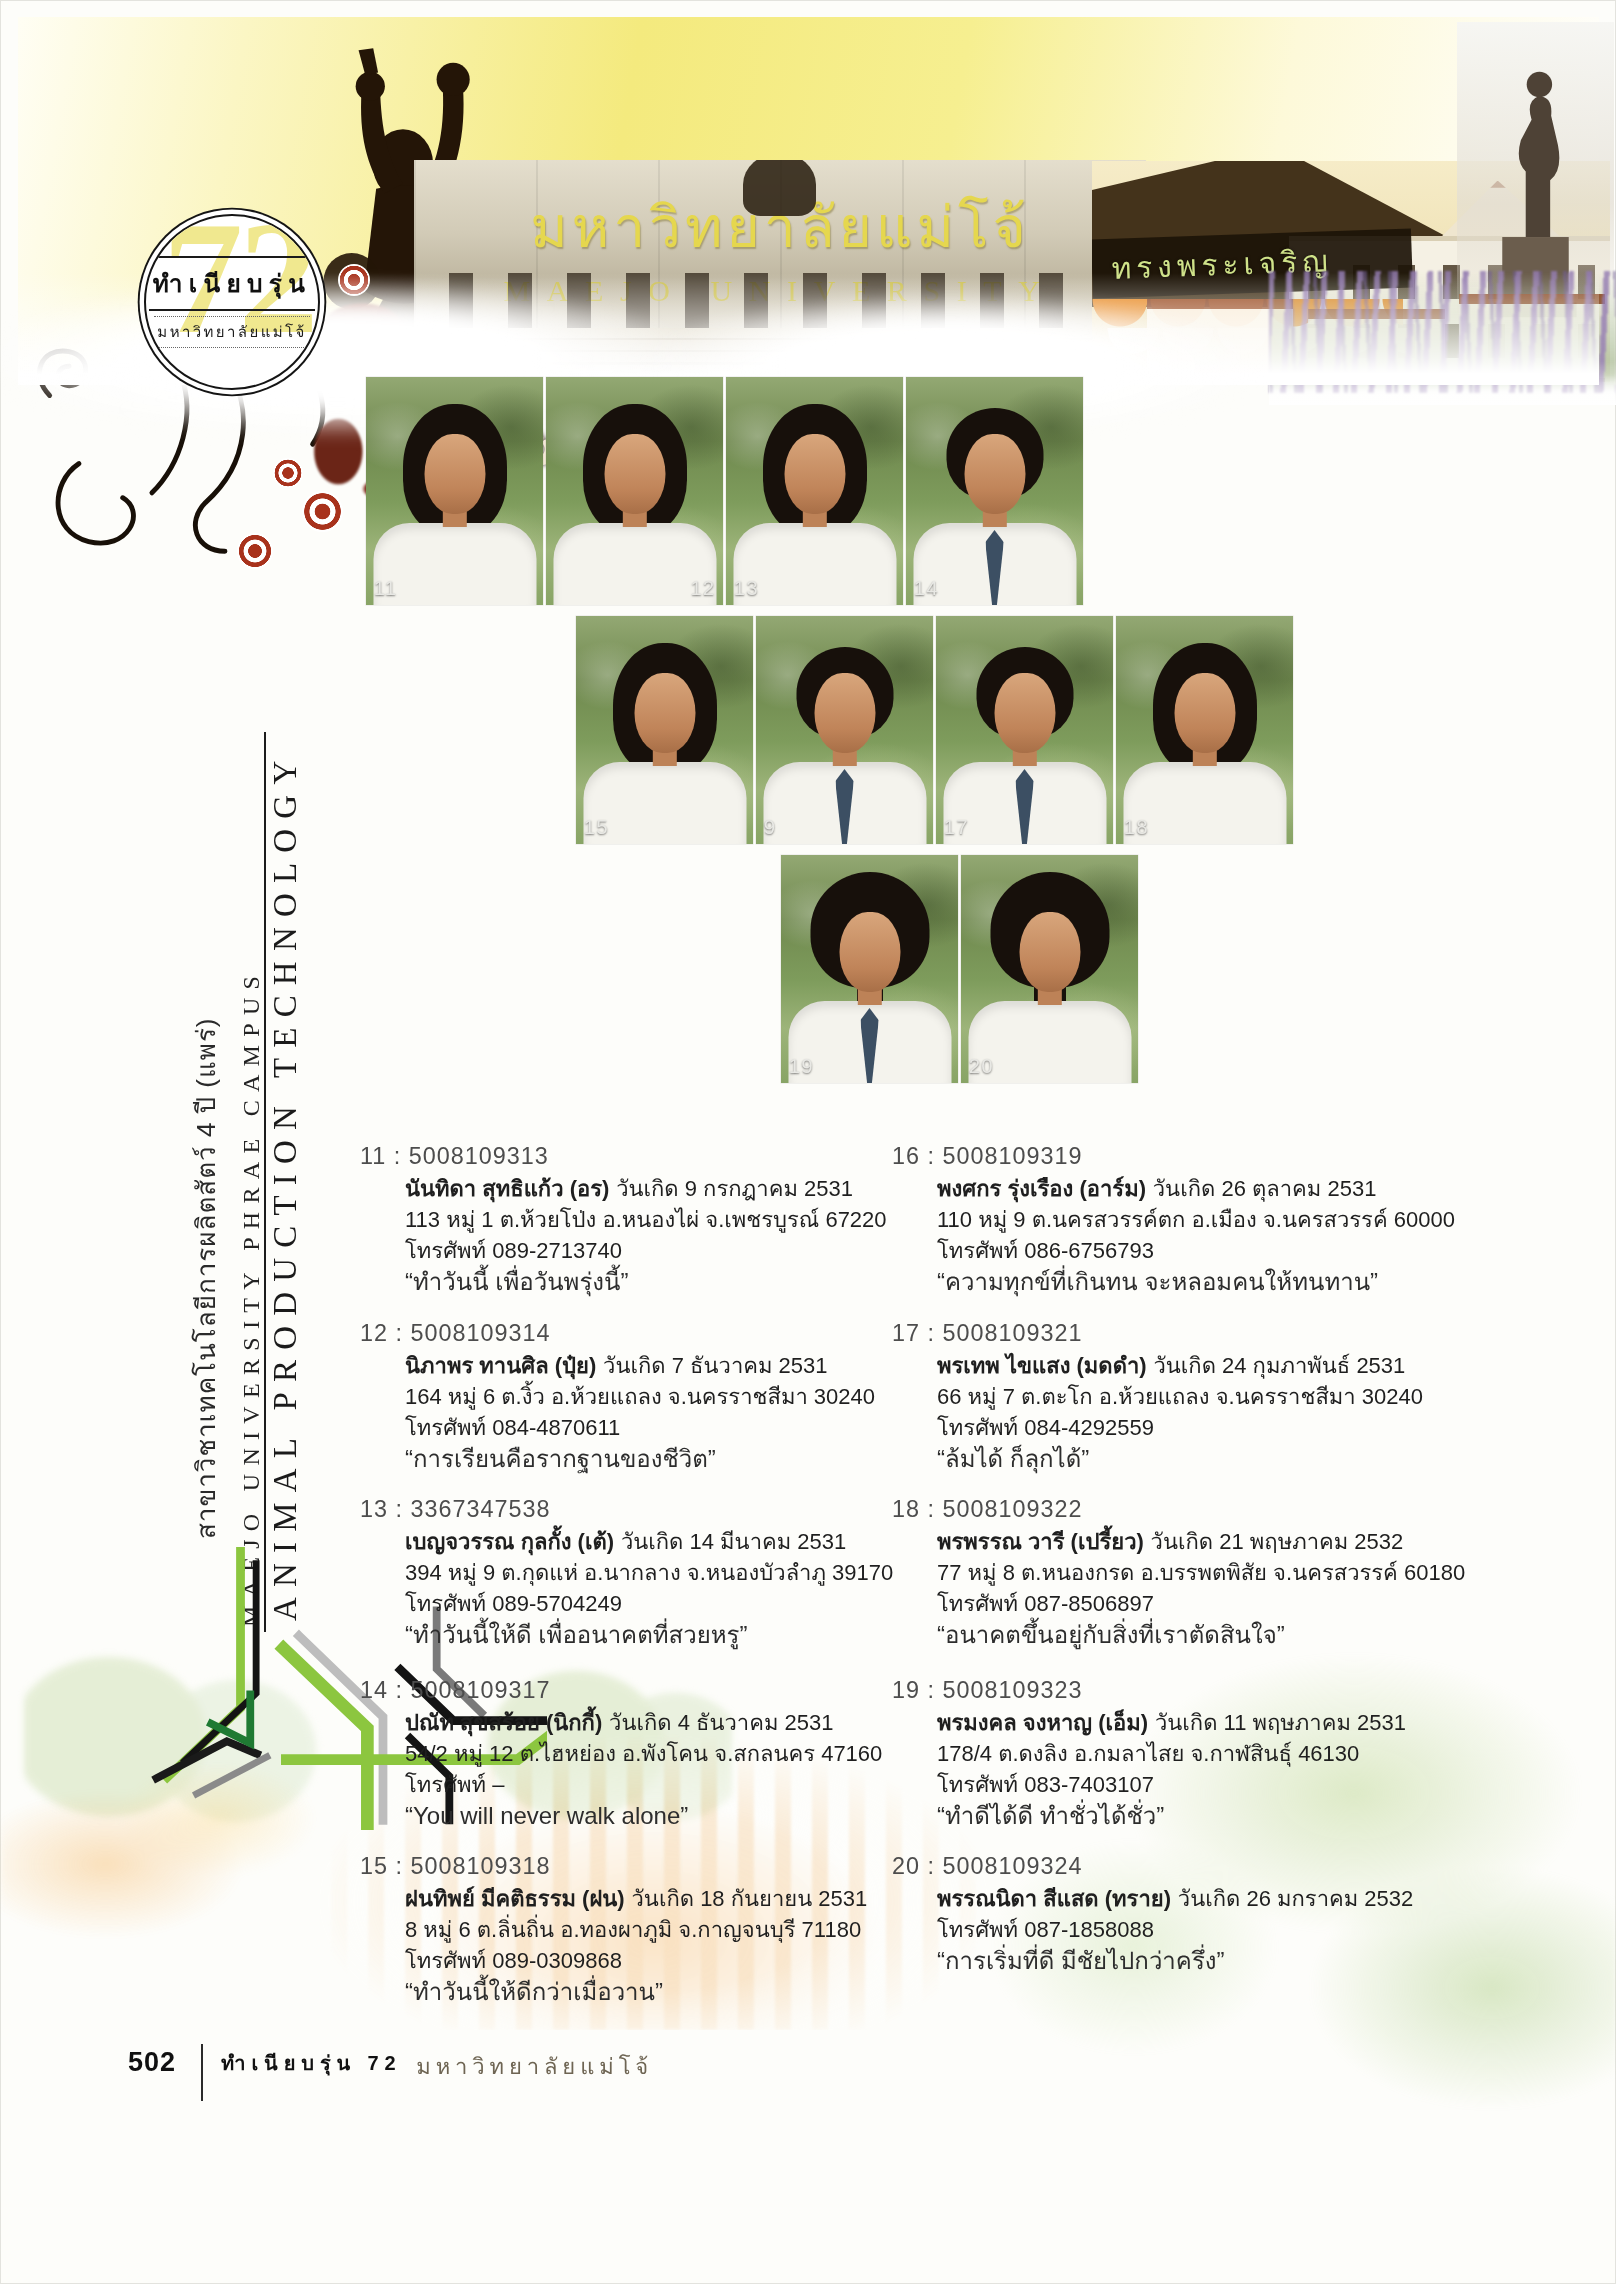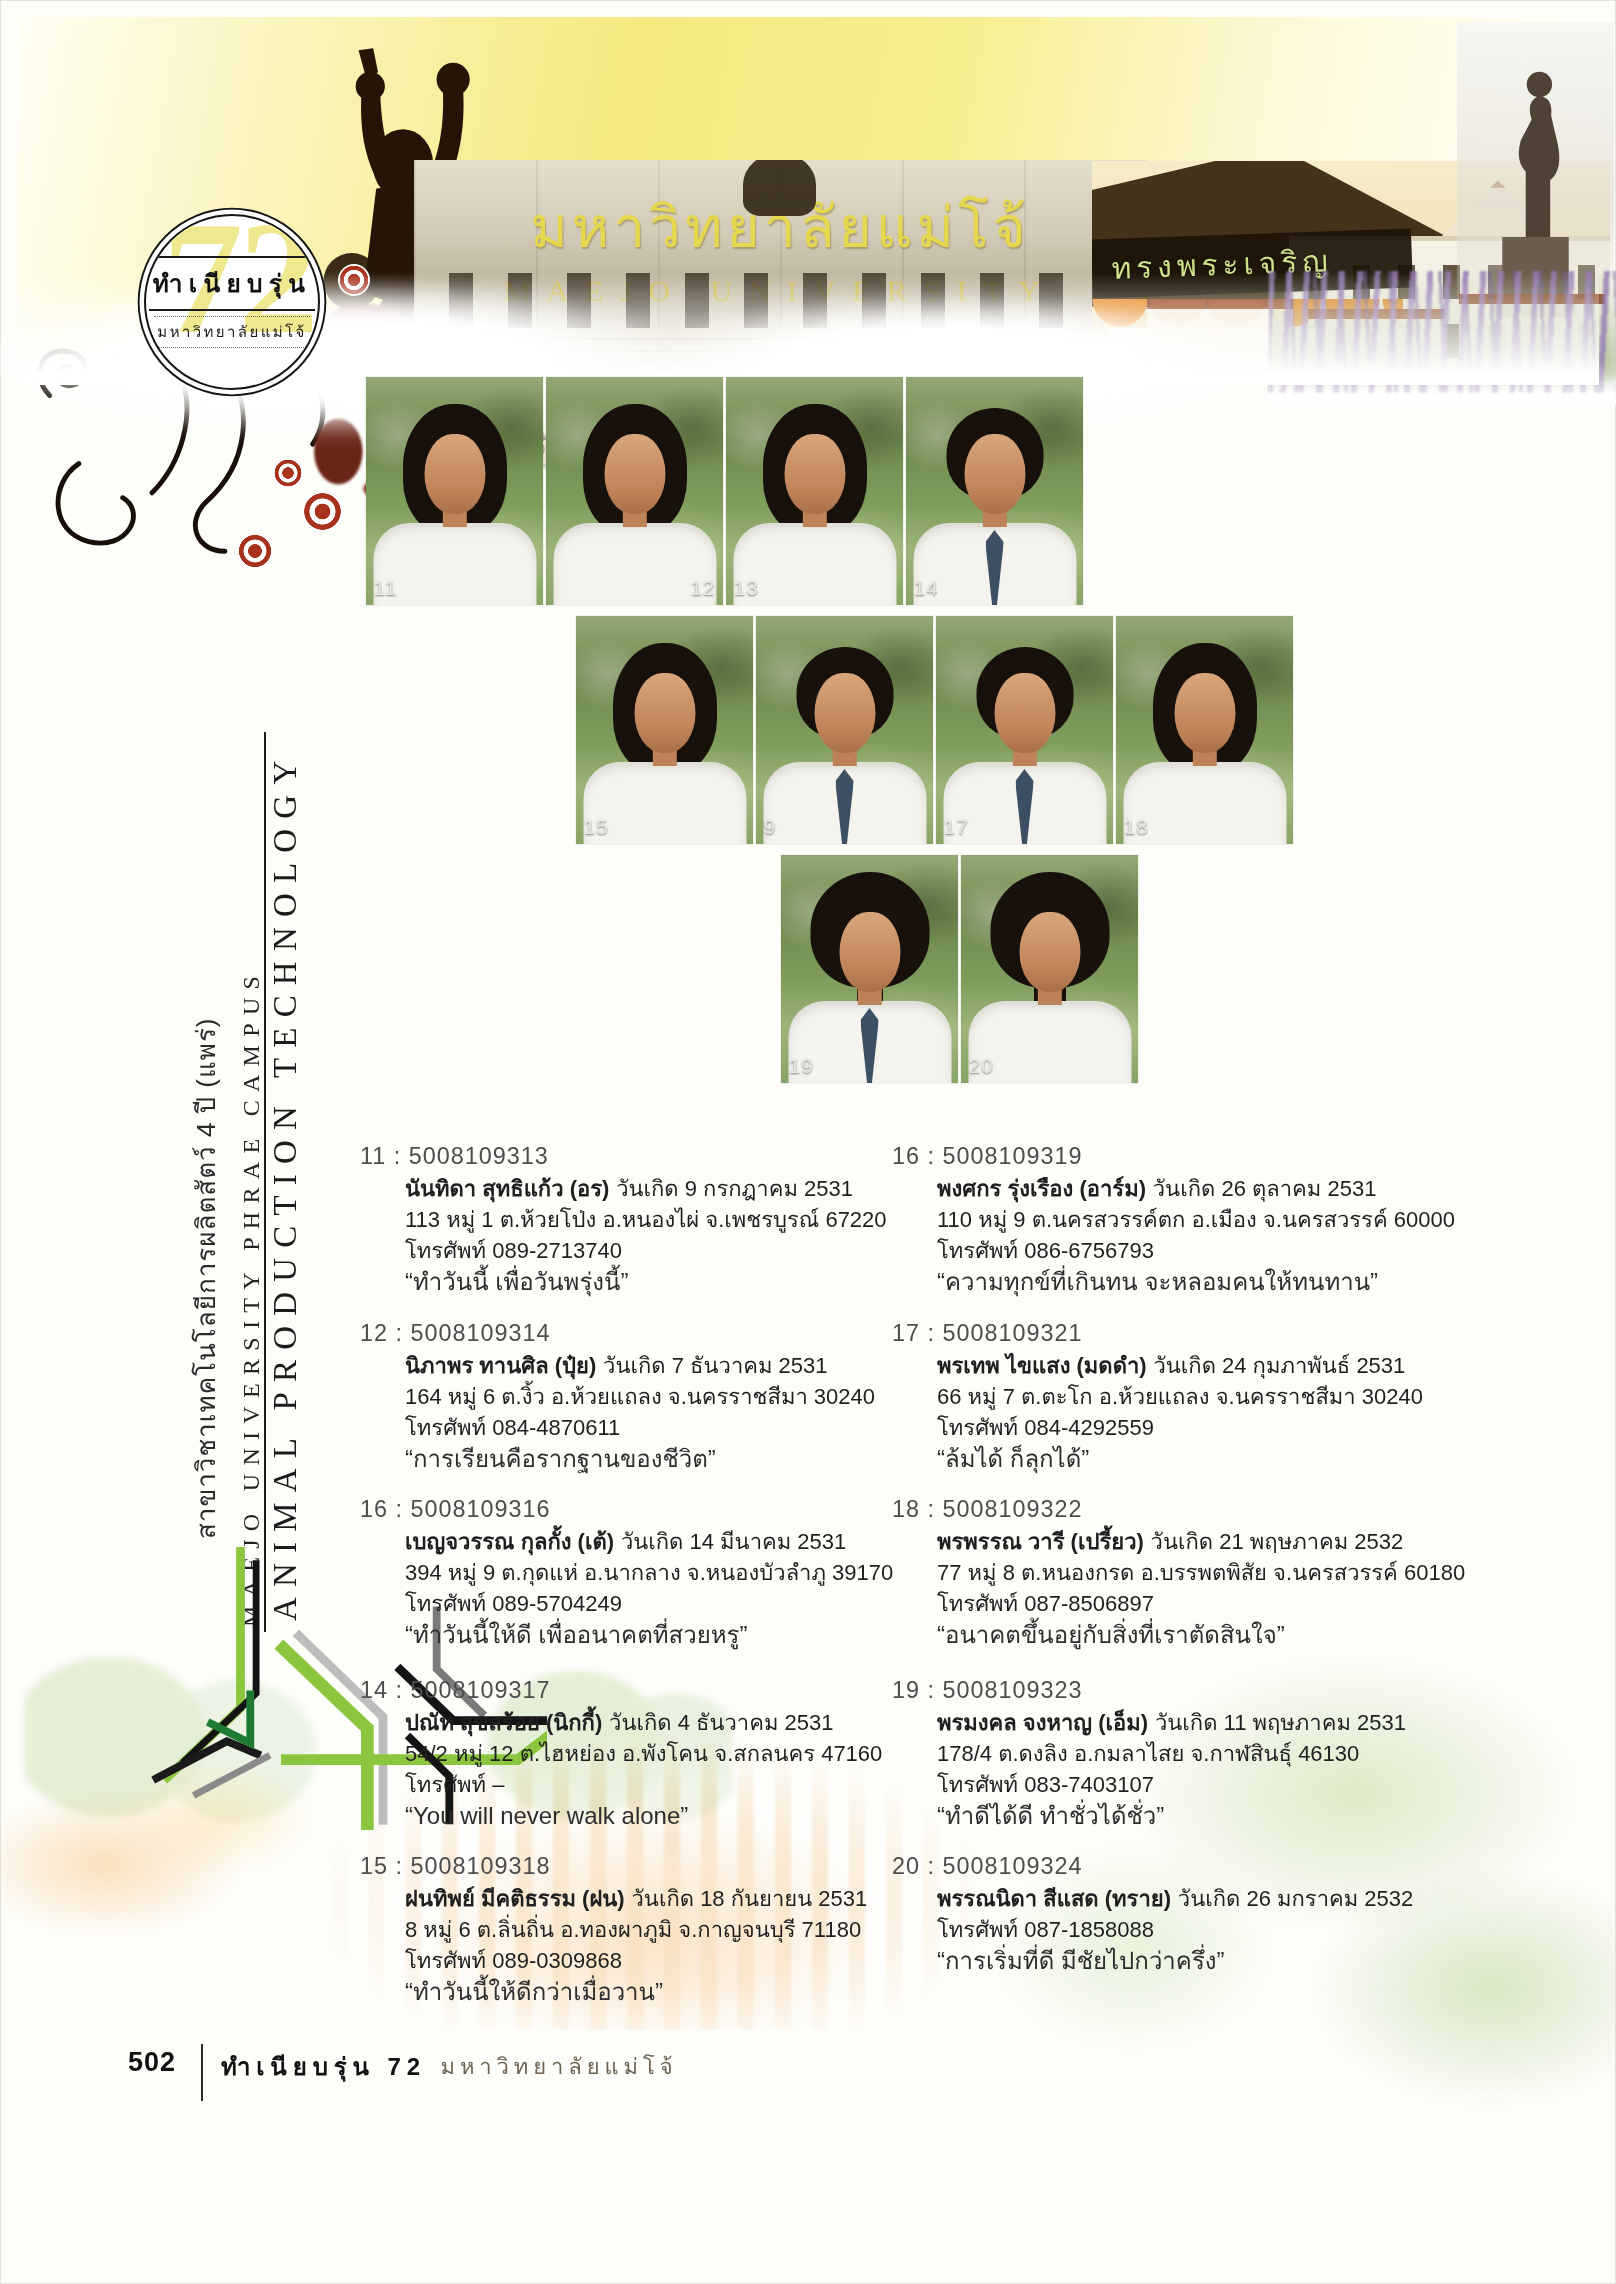--- a/index.html
+++ b/index.html
@@ -158,21 +158,21 @@
   .e-body{margin-left:45px;}
   .e-line{font-size:22px;line-height:31px;color:#1f1f1f;}
   .e-name{font-weight:bold;}
   .e-birth{margin-left:6.8px;}
   .e-quote{font-size:24px;color:#2d2d2d;}
 
   
   .footer{left:128px;top:2047px;display:flex;align-items:flex-start;}
   .f-num{font-size:27px;font-weight:bold;color:#101010;letter-spacing:1px;}
   .f-rule{width:1.5px;height:57px;background:#2a2a2a;margin:-2.9px 18.5px 0 25px;}
-  .f-bold{font-size:24px;font-weight:bold;letter-spacing:5.9px;color:#111;white-space:nowrap;}
+  .f-bold{font-size:20px;font-weight:bold;letter-spacing:5.9px;color:#111;white-space:nowrap;}
   .f-univ{font-size:22px;color:#6e6553;letter-spacing:4.9px;margin-left:14.6px;margin-top:2px;white-space:nowrap;}
 </style>
 </head>
 <body>
 
 <div class="page">
 
   <div class="abs hdr-yellow"></div>
 
   <svg class="abs jumper" viewBox="0 0 560 720">
@@ -463,21 +463,21 @@
       <div class="e-line">
         <span class="e-name">นิภาพร ทานศิล (ปุ๋ย)</span><span class="e-birth">วันเกิด 7 ธันวาคม 2531</span>
       </div>
       <div class="e-line e-addr">164 หมู่ 6 ต.งิ้ว อ.ห้วยแถลง จ.นครราชสีมา 30240</div>
       <div class="e-line e-phone">โทรศัพท์ 084-4870611</div>
       <div class="e-line e-quote">“การเรียนคือรากฐานของชีวิต”</div>
     </div>
   </div>
 
   <div class="entry" style="left: 360px; top: 1496px;">
-    <div class="e-id">16 : 5008109316</div>
+    <div class="e-id">13 : 3367347538</div>
     <div class="e-body">
       <div class="e-line">
         <span class="e-name">เบญจวรรณ กุลกั้ง (เต้)</span><span class="e-birth">วันเกิด 14 มีนาคม 2531</span>
       </div>
       <div class="e-line e-addr">394 หมู่ 9 ต.กุดแห่ อ.นากลาง จ.หนองบัวลำภู 39170</div>
       <div class="e-line e-phone">โทรศัพท์ 089-5704249</div>
       <div class="e-line e-quote">“ทำวันนี้ให้ดี เพื่ออนาคตที่สวยหรู”</div>
     </div>
   </div>
 

